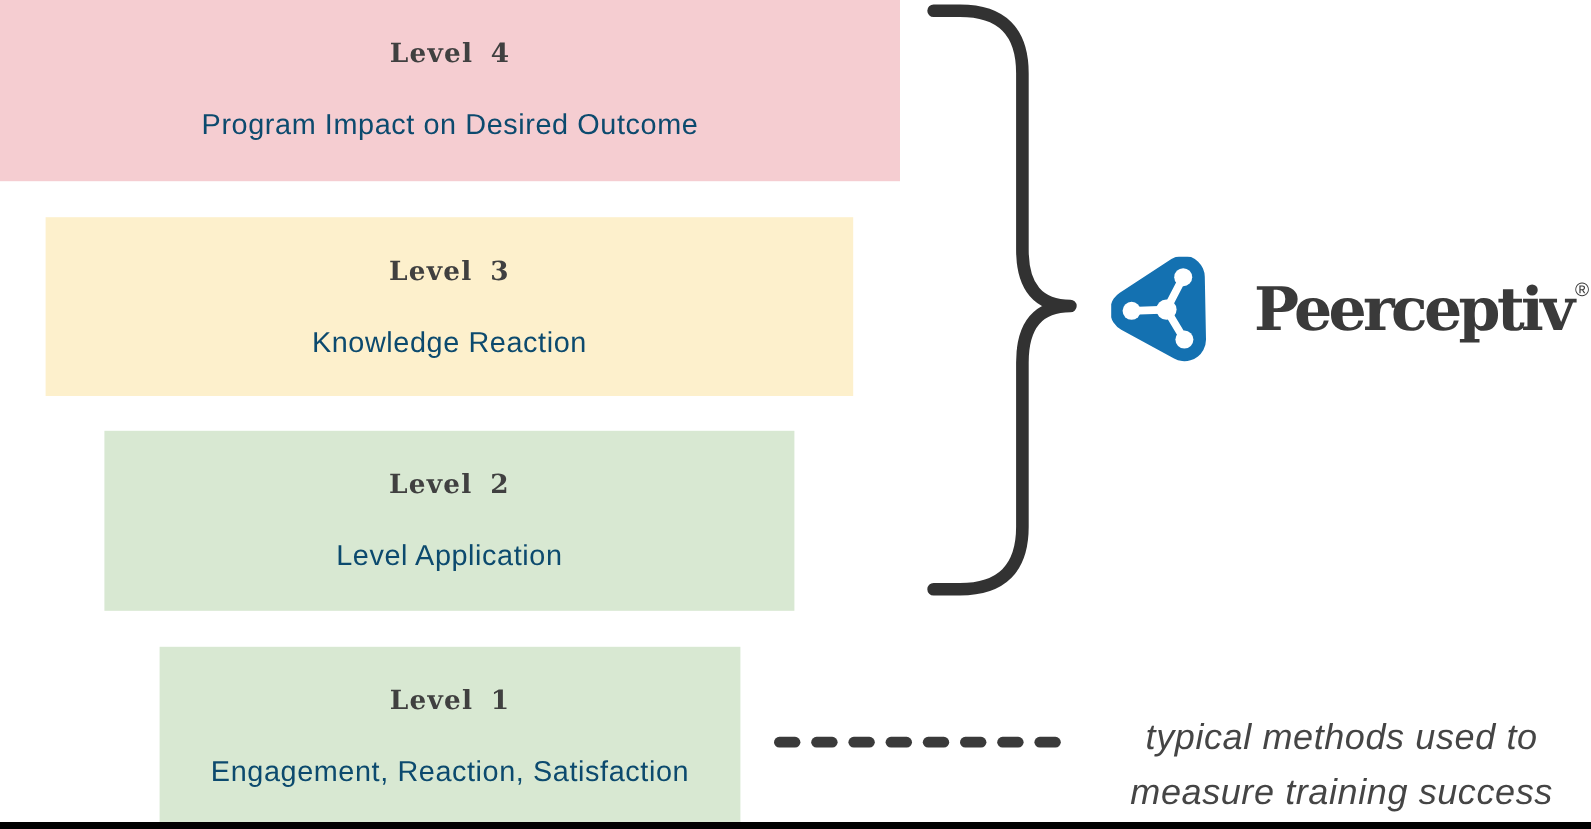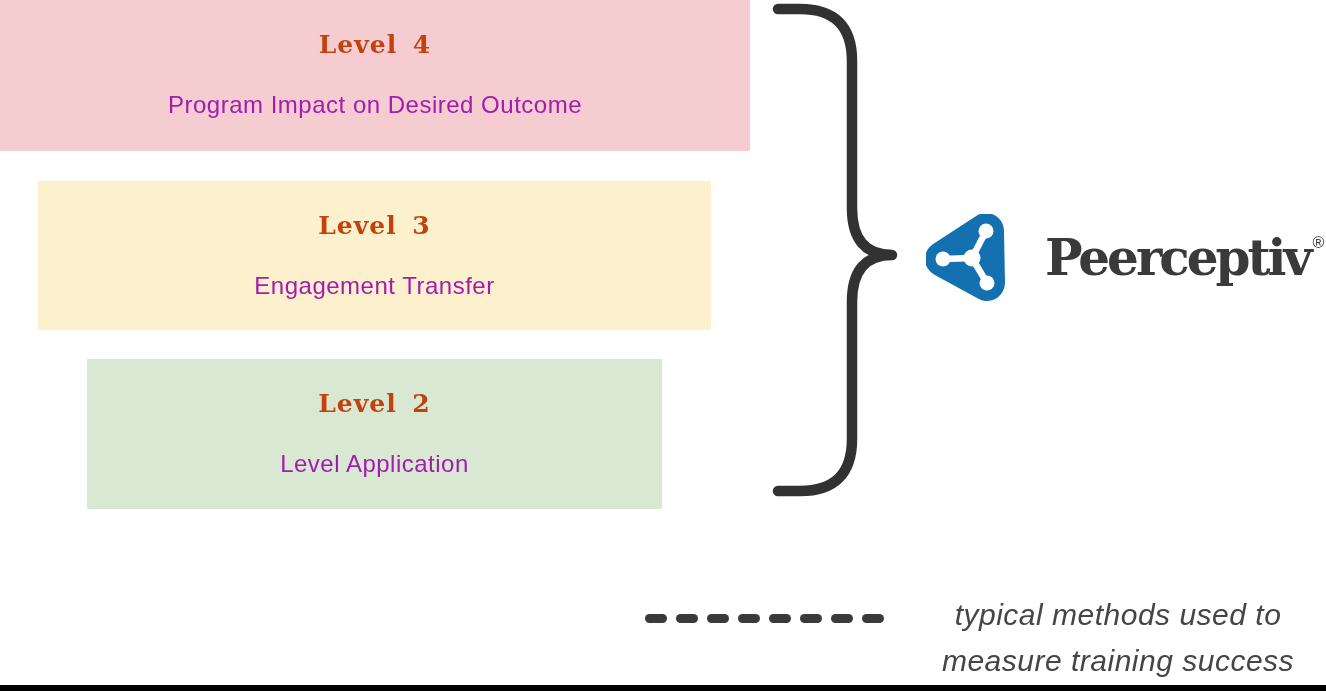--- a/index.html
+++ b/index.html
@@ -17,27 +17,27 @@
     padding-top:28px;gap:30px;box-sizing:border-box;
     text-align:center;
   }
   .level-4{left:0;   top:0;   width:750px;height:151px;}
   .level-3{left:38px; top:181px;width:673px;height:149px;text-align:right;}
   .level-2{left:87px; top:359px;width:575px;height:150px;}
   .level-1{left:133px;top:539px;width:484px;height:146px;}
   .lvl-title{
     font-family:"DejaVu Serif",serif;
     font-weight:700;
-    font-size:25px;line-height:34px;
-    color:#c2410c;
+    font-size:22px;line-height:34px;
+    color:#404040;
     letter-spacing:1px;word-spacing:6px;
   }
   .lvl-sub{
     font-size:24px;line-height:26px;
-    color:#a21caf;
+    color:#0c4a6e;
     letter-spacing:0.5px;
   }
   
   .brace-svg{position:absolute;left:0;top:0;width:1326px;height:691px;pointer-events:none;}
   
   .logo{
     position:absolute;left:926px;top:212px;height:92px;
     display:flex;align-items:center;
   }
   .logo-icon{width:84px;height:88px;flex:0 0 auto;}
@@ -82,28 +82,32 @@
 
 <div class="stage">
 
   <div class="level level-4" style="background: rgb(245, 205, 209);">
     <div class="lvl-title">Level 4</div>
     <div class="lvl-sub">Program Impact on Desired Outcome</div>
   </div>
 
   <div class="level level-3" style="background: rgb(253, 240, 204);">
     <div class="lvl-title">Level 3</div>
-    <div class="lvl-sub">Engagement Transfer</div>
+    <div class="lvl-sub">Knowledge Reaction</div>
   </div>
 
   <div class="level level-2" style="background: rgb(216, 232, 210);">
     <div class="lvl-title">Level 2</div>
     <div class="lvl-sub">Level Application</div>
   </div>
 
+  <div class="level level-1" style="background: rgb(216, 232, 210);">
+    <div class="lvl-title">Level 1</div>
+    <div class="lvl-sub">Engagement, Reaction, Satisfaction</div>
+  </div>
 
   <svg class="brace-svg" viewBox="0 0 1326 691" aria-hidden="true">
     <path d="M 778 9 H 800 Q 852 9 852 61 V 208 Q 852 255 892 255 Q 852 255 852 302 V 439 Q 852 491 800 491 H 778" fill="none" stroke-width="10.5" stroke-linecap="round" stroke-linejoin="round" stroke="#323232"></path>
   </svg>
 
   <div class="logo">
     <svg class="logo-icon" viewBox="0 0 84 88" aria-hidden="true">
       <path d="M60 17 L17 45 L61 69 Z" stroke-width="36" stroke-linejoin="round" fill="#1471b1" stroke="#1471b1"></path>
       <path d="M60 17 L46 44 L17 45 M46 44 L61 69" fill="none" stroke-width="6.5" stroke-linecap="round" stroke="#ffffff"></path>
       <circle cx="60" cy="17" r="7.5" fill="#ffffff"></circle>

